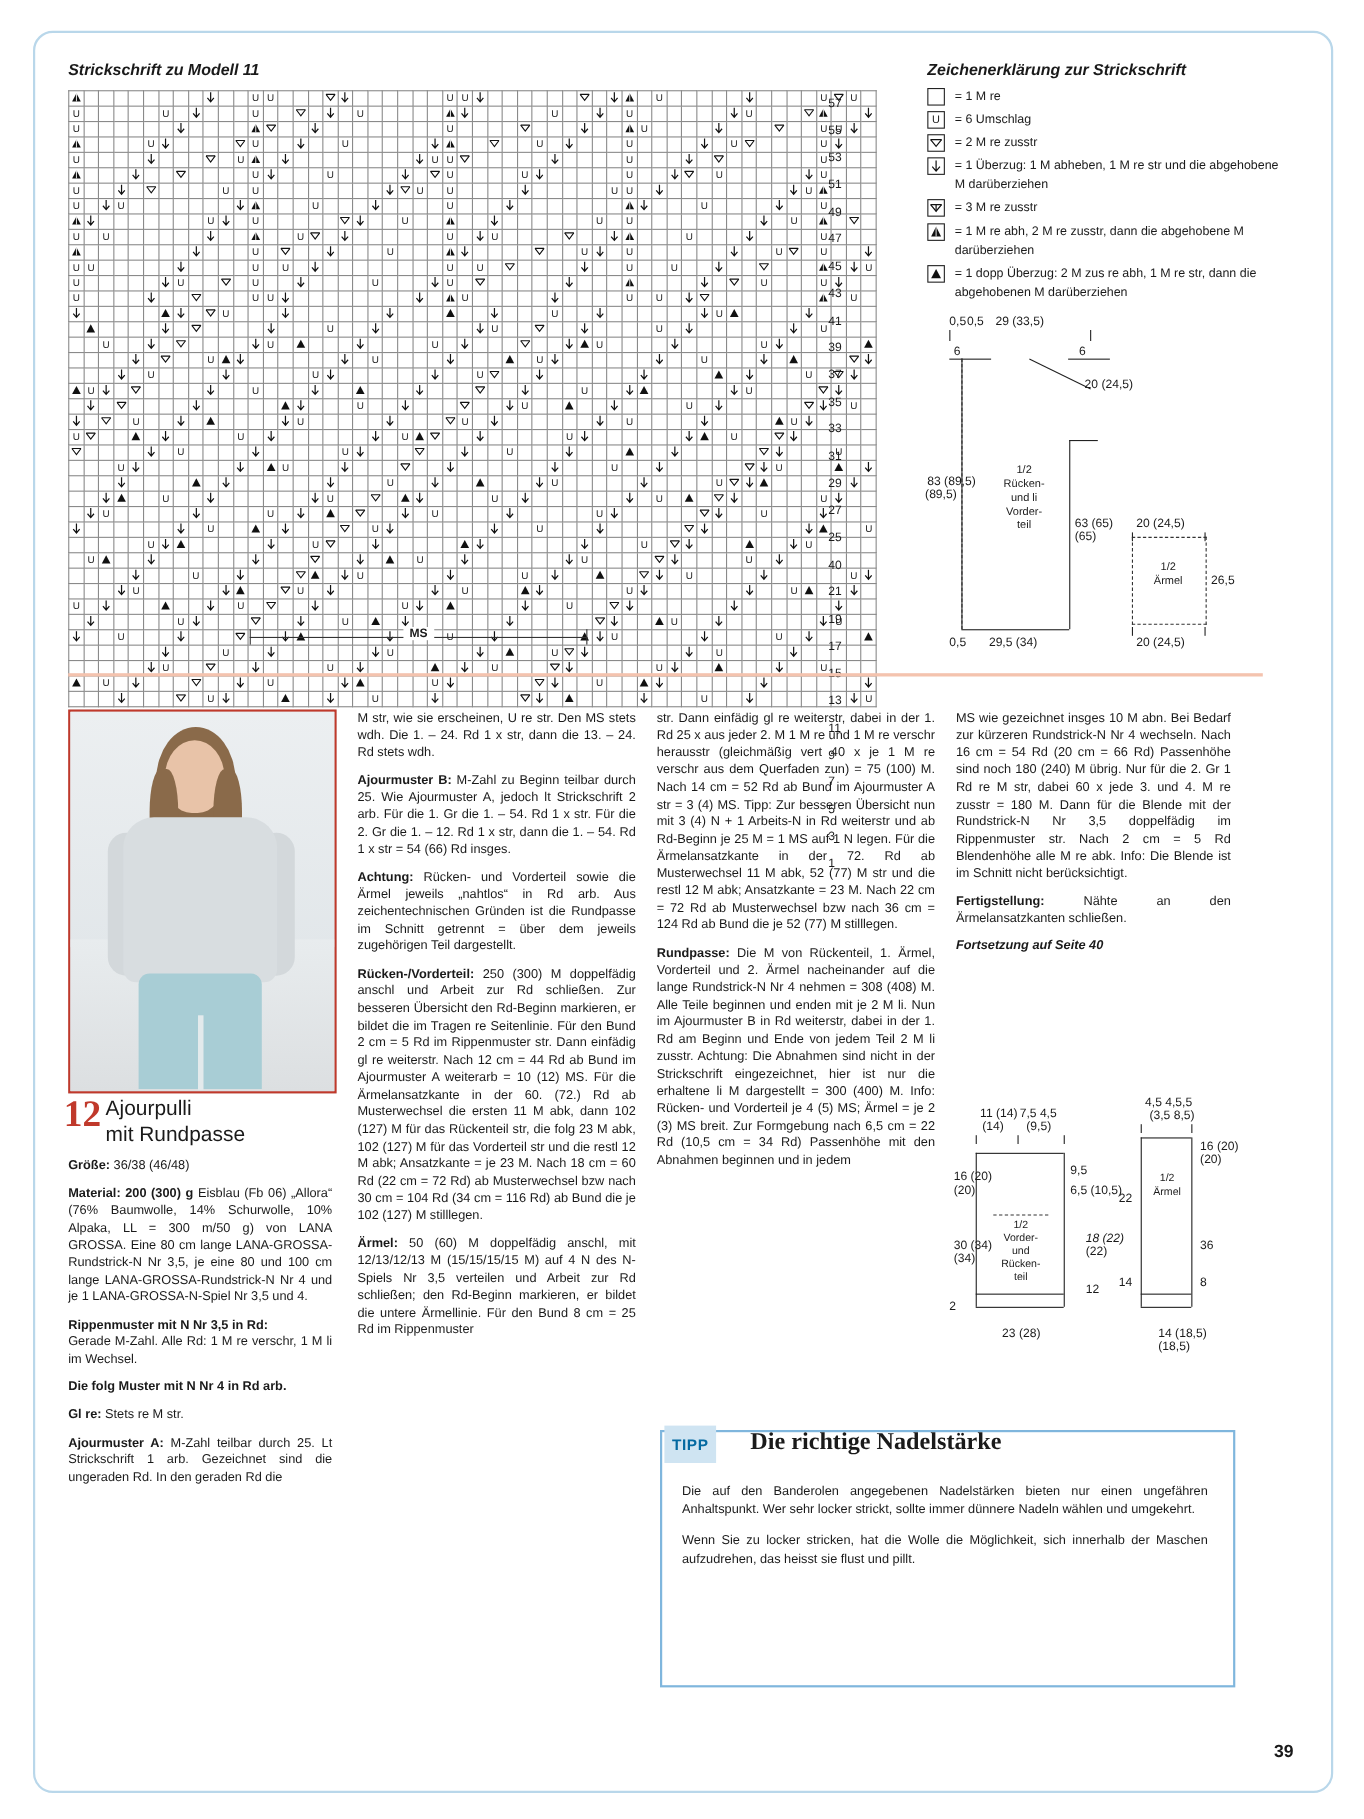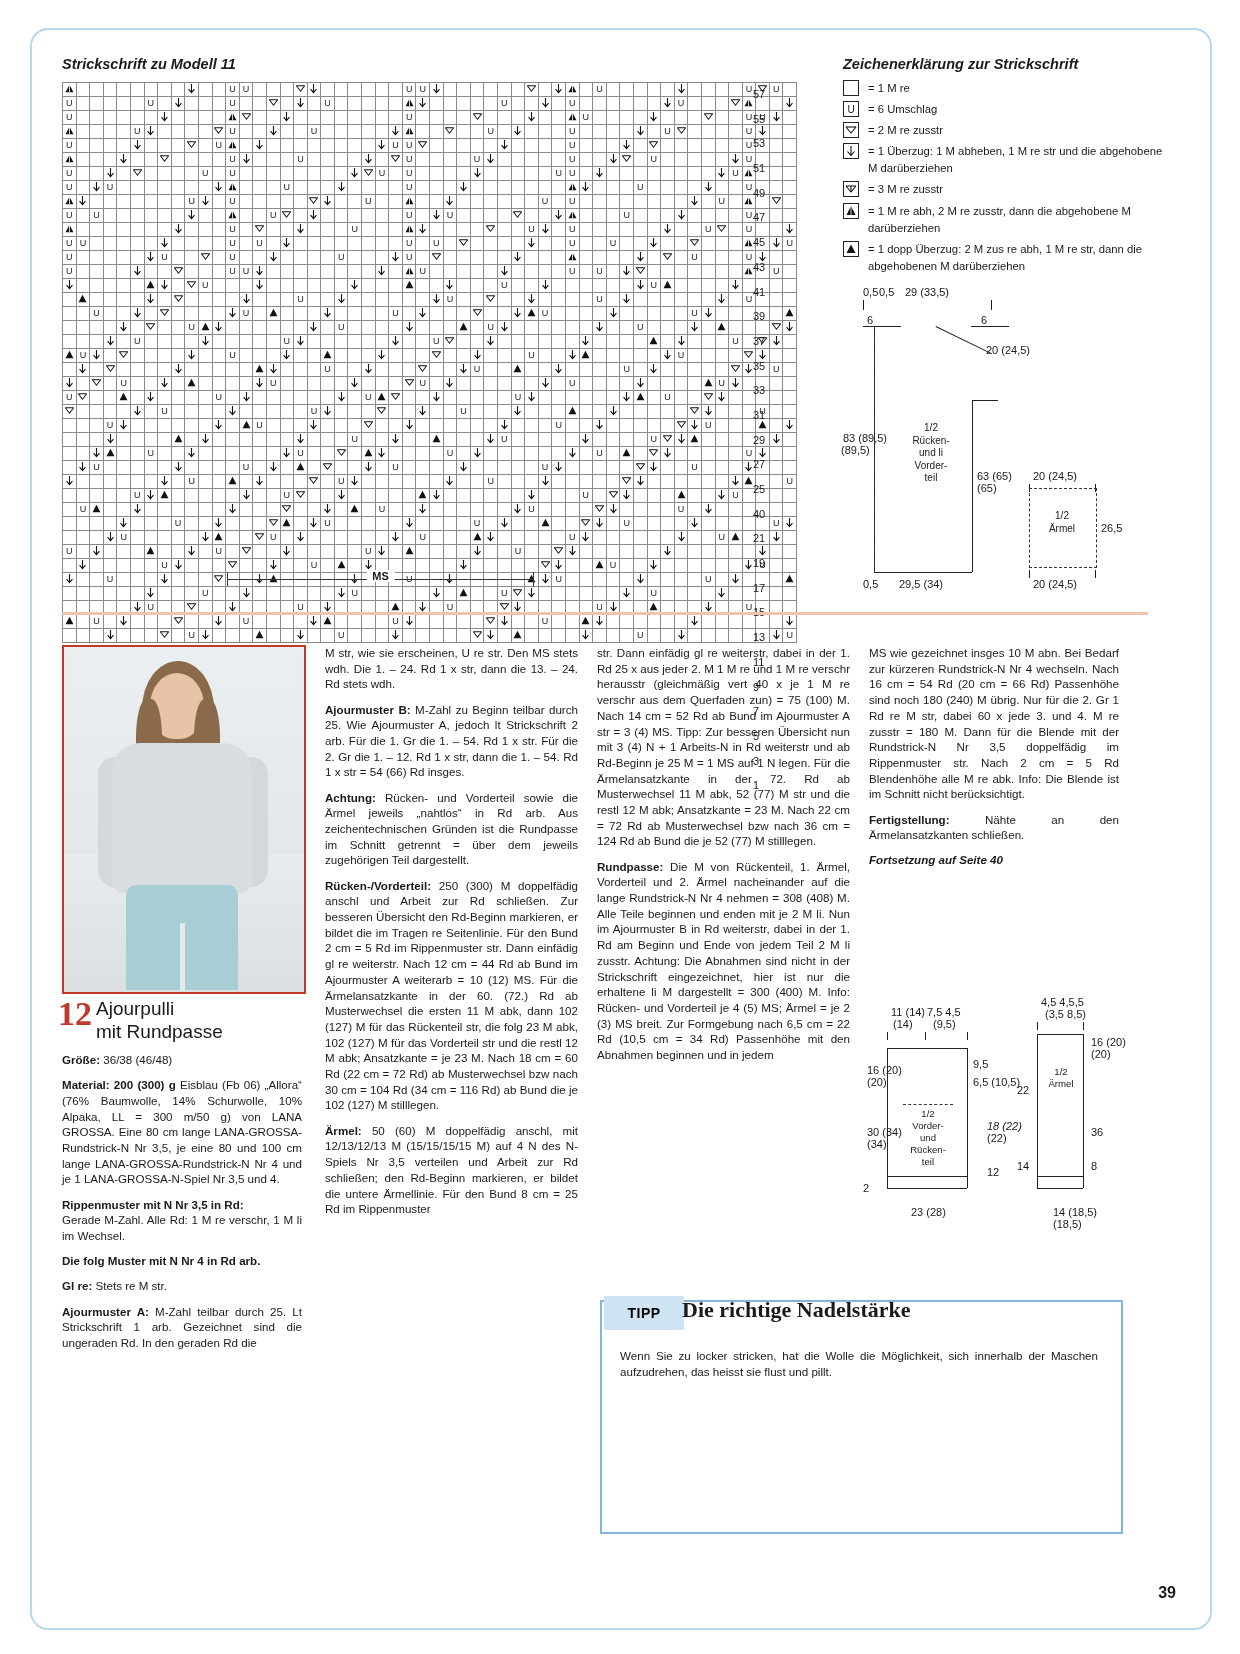--- a/index.html
+++ b/index.html
@@ -63,21 +63,21 @@
   .c3{left:597px;top:645px;width:253px;}
   .c4{left:869px;top:645px;width:250px;}
   b{font-weight:bold;}
   .ital{font-style:italic;font-weight:bold;}
 
   
   .schem2{position:absolute;font-size:9.4px;}
 
   
   .tippbox{position:absolute;left:600px;top:1300px;width:519px;height:230px;border:2px solid #7fb6dd;background:#fff;}
-  .tippflag{position:absolute;left:604px;top:1296px;width:80px;height:34px;background:#cfe4f2;display:flex;align-items:center;justify-content:center;font-weight:bold;font-size:14px;color:#000000;letter-spacing:.5px;}
+  .tippflag{position:absolute;left:604px;top:1296px;width:47px;height:34px;background:#cfe4f2;display:flex;align-items:center;justify-content:center;font-weight:bold;font-size:14px;color:#0369a1;letter-spacing:.5px;}
   .tipphead{position:absolute;left:682px;top:1297px;font-size:22px;font-weight:bold;font-family:"Liberation Serif",serif;}
   .tipptext{position:absolute;left:620px;top:1348px;width:478px;font-size:11.6px;line-height:1.4;text-align:justify;}
   .tipptext p{margin:0 0 13px 0;}
 
   .pagenum{position:absolute;right:64px;bottom:52px;font-size:16px;font-weight:bold;}
 
   .lbl{position:absolute;font-size:11px;white-space:nowrap;}
 </style>
 </head>
 <body>
@@ -3566,17 +3566,18 @@
     <div class="sline" style="left:168px;top:188px;width:46px;height:1px;"></div>
     <div class="sline" style="left:168px;top:34px;width:46px;height:1px;"></div>
     <div class="sline" style="left:168px;top:176px;width:46px;height:1px;"></div>
     <div style="position:absolute;left:170px;top:66px;width:44px;text-align:center;font-size:9.6px;line-height:1.25;">1/2<br>Ärmel</div>
   </div>
 
   <div class="tippbox"></div>
   <div class="tippflag">TIPP</div>
   <div class="tipphead">Die richtige Nadelstärke</div>
   <div class="tipptext">
+    <p>Die auf den Banderolen angegebenen Nadelstärken bieten nur einen ungefähren Anhaltspunkt. Wer sehr locker strickt, sollte immer dünnere Nadeln wählen und umgekehrt.</p>
     <p>Wenn Sie zu locker stricken, hat die Wolle die Möglichkeit, sich innerhalb der Maschen aufzudrehen, das heisst sie flust und pillt.</p>
   </div>
 
   <div class="pagenum">39</div>
 </div>
 
 </body></html>

